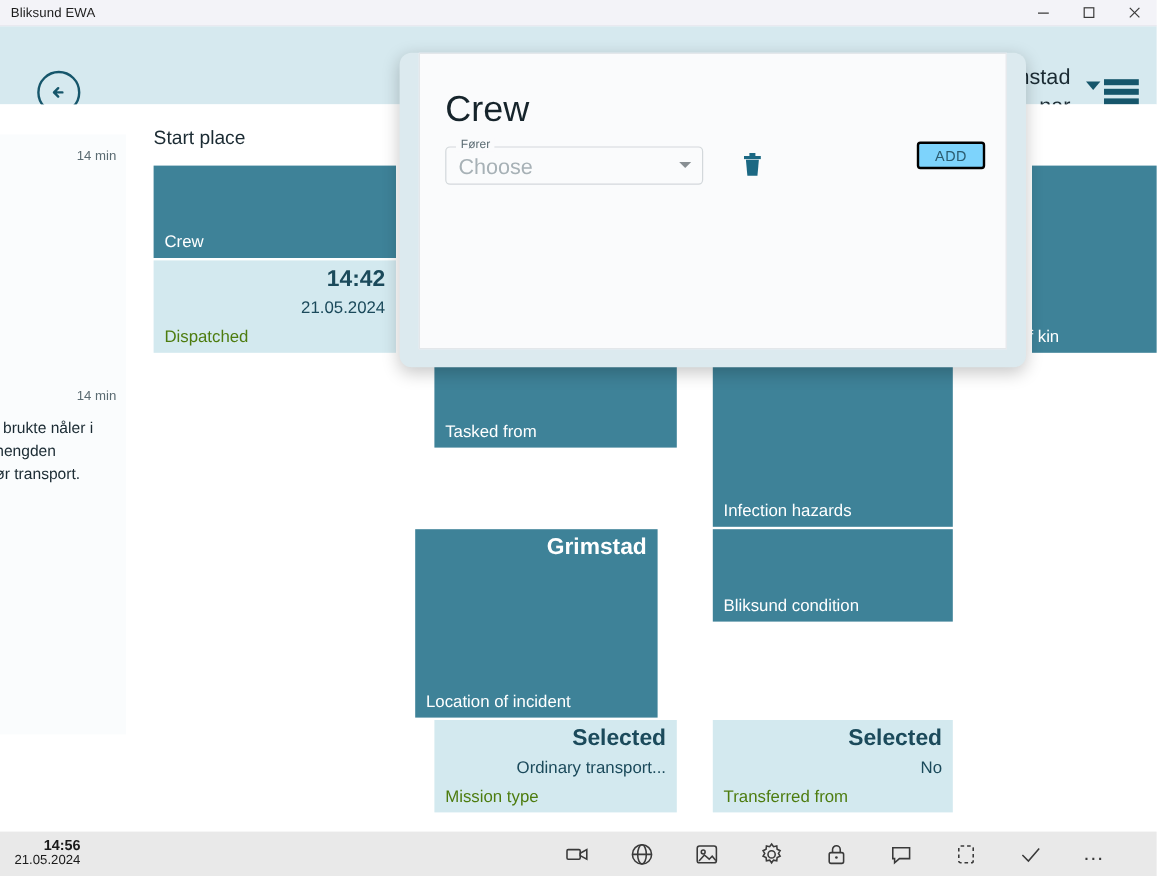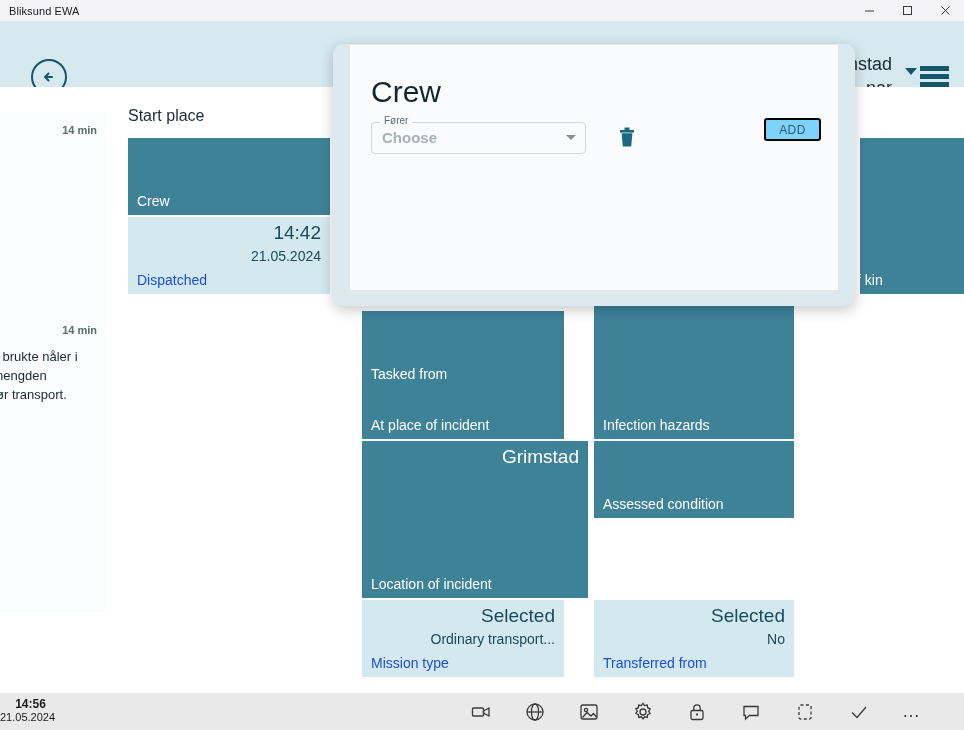--- a/index.html
+++ b/index.html
@@ -52,21 +52,21 @@
   
   .content { position: absolute; left:0; top: 87px; width: 964px; height: 606px; background:#fff; }
 
   
   .leftstrip {
     position: absolute; left: 0; top: 25px; width: 105px; height: 500px;
     background: #fafcfd;
   }
   .minlabel {
     position: absolute; right: 8px;
-    font-size: 11px; font-weight: bold; color: #5a6b72; text-align: center;
+    font-size: 11px; font-weight: normal; color: #5a6b72; text-align: center;
   }
   .note-text {
     position: absolute; left: -4px; width: 110px;
     font-size: 13px; line-height: 19px; color: #1b2b33;
   }
 
   
   .col-heading {
     position: absolute; font-size: 16px; color: #1b2b33;
   }
@@ -77,25 +77,26 @@
     overflow: hidden;
     padding: 6px 9px;
   }
   .tile.dark { background: #3e8298; }
   .tile.light { background: #d3e9ef; }
   .tile-label {
     position: absolute; left: 9px; bottom: 5px;
     font-size: 14px; line-height: 18px;
   }
   .tile.dark .tile-label { color: #ffffff; }
-  .tile.light .tile-label { color: #1d4ed8; }
+  .tile.light .tile-label { color: #4d7c0f; }
   .tile-val-big {
     position: absolute; right: 9px; top: 4px;
     font-size: 19px; line-height: 24px; color: #1b4a5b;
     white-space: nowrap;
+    font-weight: bold;
   }
   .tile.dark .tile-val-big { color: #ffffff; }
   .tile-val-sub {
     position: absolute; right: 9px; top: 30px;
     font-size: 14px; line-height: 18px; color: #1b4a5b;
     white-space: nowrap;
   }
 
   
   .modal-shadow {
@@ -119,21 +120,21 @@
     position: absolute; left: 0; top: 0; width: 215px; height: 32px;
     border: 1px solid #d3d8db; border-radius: 4px; background: transparent;
   }
   .select-legend {
     position: absolute; left: 9px; top: -7px;
     background: #fafbfc; padding: 0 4px;
     font-size: 10px; color: #5a6b72;
   }
   .select-value {
     position: absolute; left: 11px; top: 7px;
-    font-size: 15px; color: #a7b1b6; font-weight: bold;
+    font-size: 18px; color: #a7b1b6;
   }
   .select-arrow {
     position: absolute; right: 10px; top: 13px;
     width: 0; height: 0;
     border-left: 5px solid transparent;
     border-right: 5px solid transparent;
     border-top: 5px solid #888f93;
   }
   .trash-btn {
     position: absolute; left: 616px; top: 126px; width: 22px; height: 24px;
@@ -147,21 +148,21 @@
     display: flex; align-items: center; justify-content: center;
   }
 
   
   .taskbar {
     position: absolute; left: 0; top: 693px; width: 964px; height: 37px;
     background: #e9e9e9;
     display: flex; align-items: center;
   }
   .clock {
-    position: absolute; left: 0; top: 4px; text-align: center;
+    position: absolute; left: 12px; top: 4px; text-align: right;
   }
   .clock-time { font-size: 12px; font-weight: bold; color: #1b1b1b; margin-left: 6px; }
   .clock-date { font-size: 11px; color: #1b1b1b; }
   .tray {
     position: absolute; left: 470px; top: 0; width: 494px; height: 37px;
     display: flex; align-items: center; gap: 32px;
   }
   .tray-icon { color: #3a3a3a; display: flex; align-items:center; justify-content:center; width:22px; height:22px; }
   .tray-dots { color: #3a3a3a; font-size: 18px; letter-spacing:1px; }
 </style>
@@ -227,45 +228,42 @@
     <div class="tile dark" style="left:128px; top:51px; width:202px; height:77px;">
       <div class="tile-label">Crew</div>
     </div>
 
     <div class="tile light" style="left:128px; top:130px; width:202px; height:77px;">
       <div class="tile-val-big">14:42</div>
       <div class="tile-val-sub">21.05.2024</div>
       <div class="tile-label">Dispatched</div>
     </div>
 
-    <div class="tile dark" style="left:362px; top:224px; width:202px; height:77px;">
+    <div class="tile dark" style="left:362px; top:209px; width:202px; height:77px;">
       <div class="tile-label">Tasked from</div>
     </div>
 
-    <div class="tile dark" style="left:362px; top:295px; width:202px; height:57px;">
-      <div class="tile-label">At place of incident</div>
-    </div>
-
-    <div class="tile dark" style="left:362px; top:354px; width:226px; height:157px;">
+
+    <div class="tile dark" style="left:346px; top:354px; width:202px; height:157px;">
       <div class="tile-val-big">Grimstad</div>
       <div class="tile-label">Location of incident</div>
     </div>
 
     <div class="tile light" style="left:362px; top:513px; width:202px; height:77px;">
       <div class="tile-val-big">Selected</div>
       <div class="tile-val-sub">Ordinary transport...</div>
       <div class="tile-label">Mission type</div>
     </div>
 
     <div class="tile dark" style="left:594px; top:216px; width:200px; height:136px;">
       <div class="tile-label">Infection hazards</div>
     </div>
 
     <div class="tile dark" style="left:594px; top:354px; width:200px; height:77px;">
-      <div class="tile-label">Assessed condition</div>
+      <div class="tile-label">Bliksund condition</div>
     </div>
 
 
     <div class="tile light" style="left:594px; top:513px; width:200px; height:77px;">
       <div class="tile-val-big">Selected</div>
       <div class="tile-val-sub">No</div>
       <div class="tile-label">Transferred from</div>
     </div>
 
     <div class="tile dark" style="left:860px; top:51px; width:104px; height:156px;">

